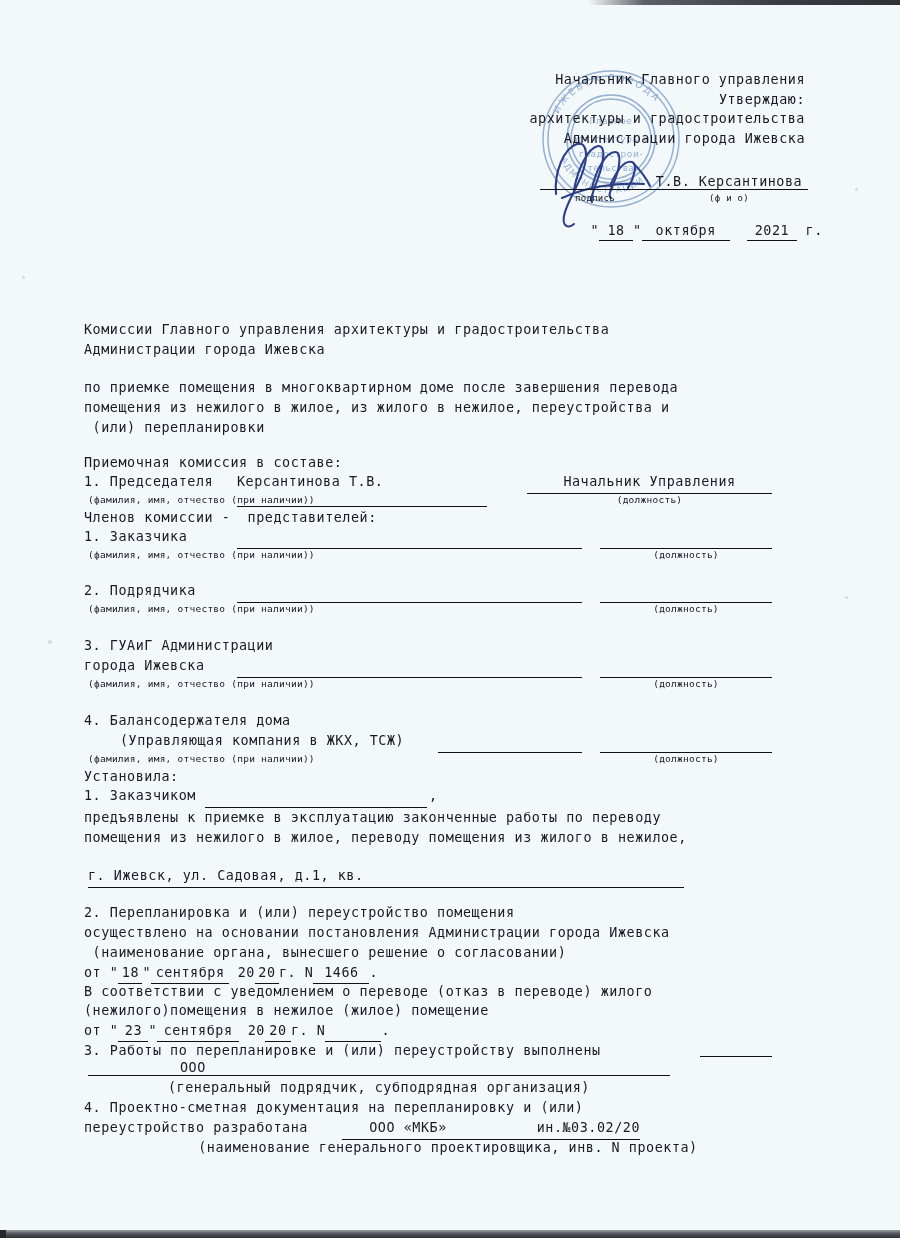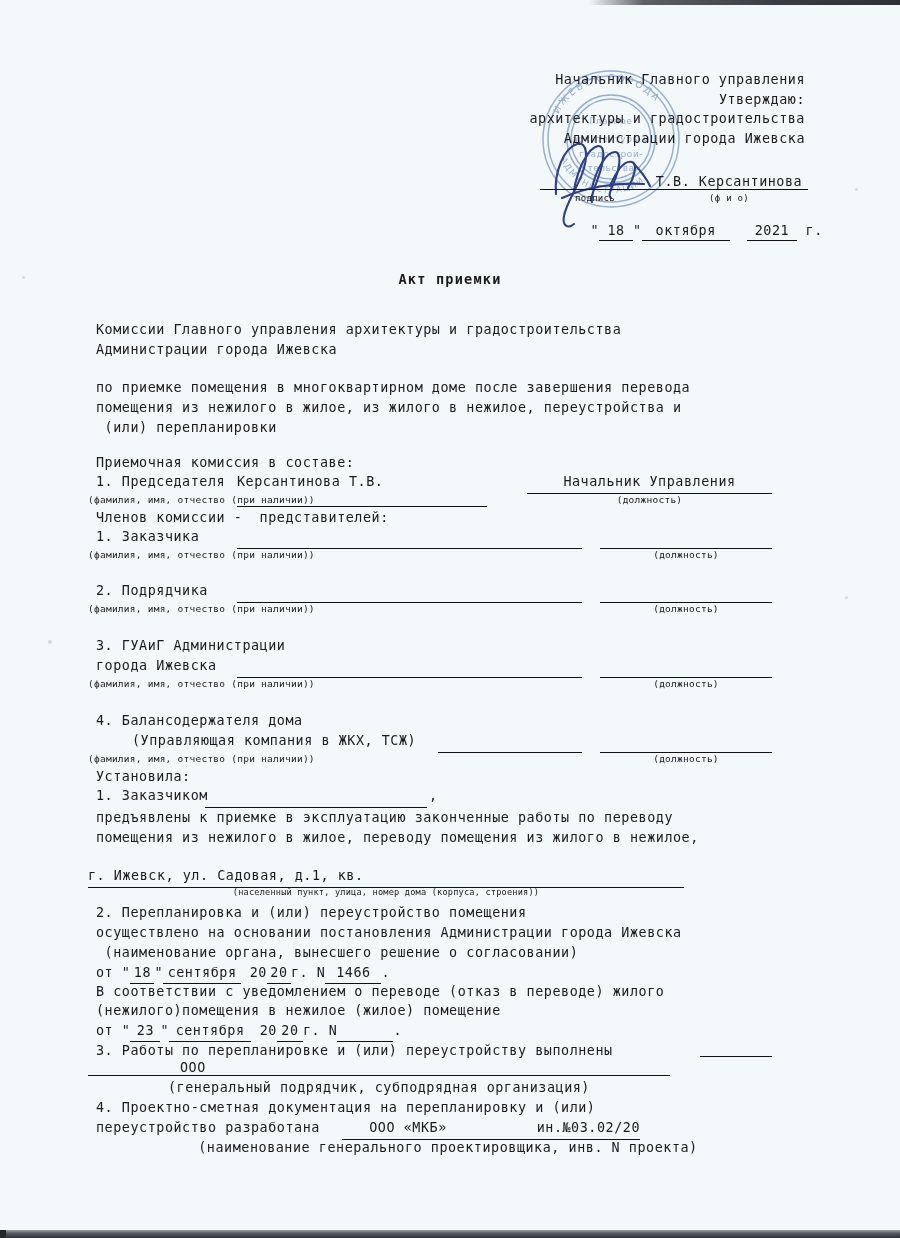--- a/index.html
+++ b/index.html
@@ -124,21 +124,21 @@
     position: absolute;
     top: 270px;
     left: 0; right: 0;
     text-align: center;
     font-weight: bold;
     letter-spacing: 1.2px;
     font-size: 13.6px;
   }
 
   
-  .t { position: absolute; left: 88px; white-space: pre; padding-left: 8px; }
+  .t { position: absolute; left: 76px; white-space: pre; padding-left: 8px; }
 
   
   .ul { border-bottom: 1.4px solid #111; display: inline-block; }
 
   .cap {
     position: absolute;
     font-size: 9.5px;
     letter-spacing: 0.25px;
     white-space: pre;
   }
@@ -215,21 +215,20 @@
   </div>
   <div class="sig-caps">
     <span class="c1">подпись</span>
     <span class="c2">(ф и о)</span>
   </div>
 
   <div class="date-row">
     <span>"</span><span class="u" style="min-width:30px;text-align:center;">18</span><span>"</span><span class="u" style="min-width:84px;text-align:center;">октября</span><span>  </span><span class="u" style="min-width:46px;text-align:center;">2021</span><span> </span><span>г.</span>
   </div>
 
-  <div class="doc-title">Акт приемки</div>
 
   <div class="t" style="top:320px;">Комиссии Главного управления архитектуры и градостроительства</div>
   <div class="t" style="top:340px;">Администрации города Ижевска</div>
   <div class="t" style="top:378px;">по приемке помещения в многоквартирном доме после завершения перевода</div>
   <div class="t" style="top:398px;">помещения из нежилого в жилое, из жилого в нежилое, переустройства и</div>
   <div class="t" style="top:418px;"> (или) перепланировки</div>
 
   <div class="t" style="top:453px;">Приемочная комиссия в составе:</div>
 
   <div class="t" style="top:472px;">1. Председателя</div>
@@ -269,21 +268,20 @@
   <div class="t" style="top:767px;">Установила:</div>
 
   <div class="t" style="top:786px;">1. Заказчиком</div>
   <div class="abs" style="left:205px; top:786px; width:222px; text-align:center; border-bottom:1.4px solid #111; padding-bottom:1px;">&nbsp;</div>
   <div class="abs" style="left:429px; top:786px;">,</div>
 
   <div class="t" style="top:828px;">помещения из нежилого в жилое, переводу помещения из жилого в нежилое,</div>
   <div class="t" style="top:808px;">предъявлены к приемке в эксплуатацию законченные работы по переводу</div>
 
   <div class="abs" style="left:88px; top:866px; width:596px; border-bottom:1.4px solid #111; padding-bottom:1px;">г. Ижевск, ул. Садовая, д.1, кв.</div>
-  <div class="cap-sm" style="left:88px; top:883px; width:596px; text-align:center;">(населенный пункт, улица, номер дома (корпуса, строения))</div>
 
   <div class="t" style="top:903px;">2. Перепланировка и (или) переустройство помещения</div>
   <div class="t" style="top:923px;">осуществлено на основании постановления Администрации города Ижевска</div>
   <div class="t" style="top:943px;"> (наименование органа, вынесшего решение о согласовании)</div>
 
   <div class="t" style="top:963px;"><span>от "</span><span class="ul" style="min-width:24px;text-align:center;">18</span><span>"</span><span class="ul" style="min-width:78px;text-align:center;">сентября</span><span> </span><span>20</span><span class="ul" style="min-width:24px;text-align:center;">20</span><span>г. N</span><span class="ul" style="min-width:56px;text-align:center;">1466</span><span>.</span></div>
 
   <div class="t" style="top:982px;">В соответствии с уведомлением о переводе (отказ в переводе) жилого</div>
   <div class="t" style="top:1001px;">(нежилого)помещения в нежилое (жилое) помещение</div>
 

